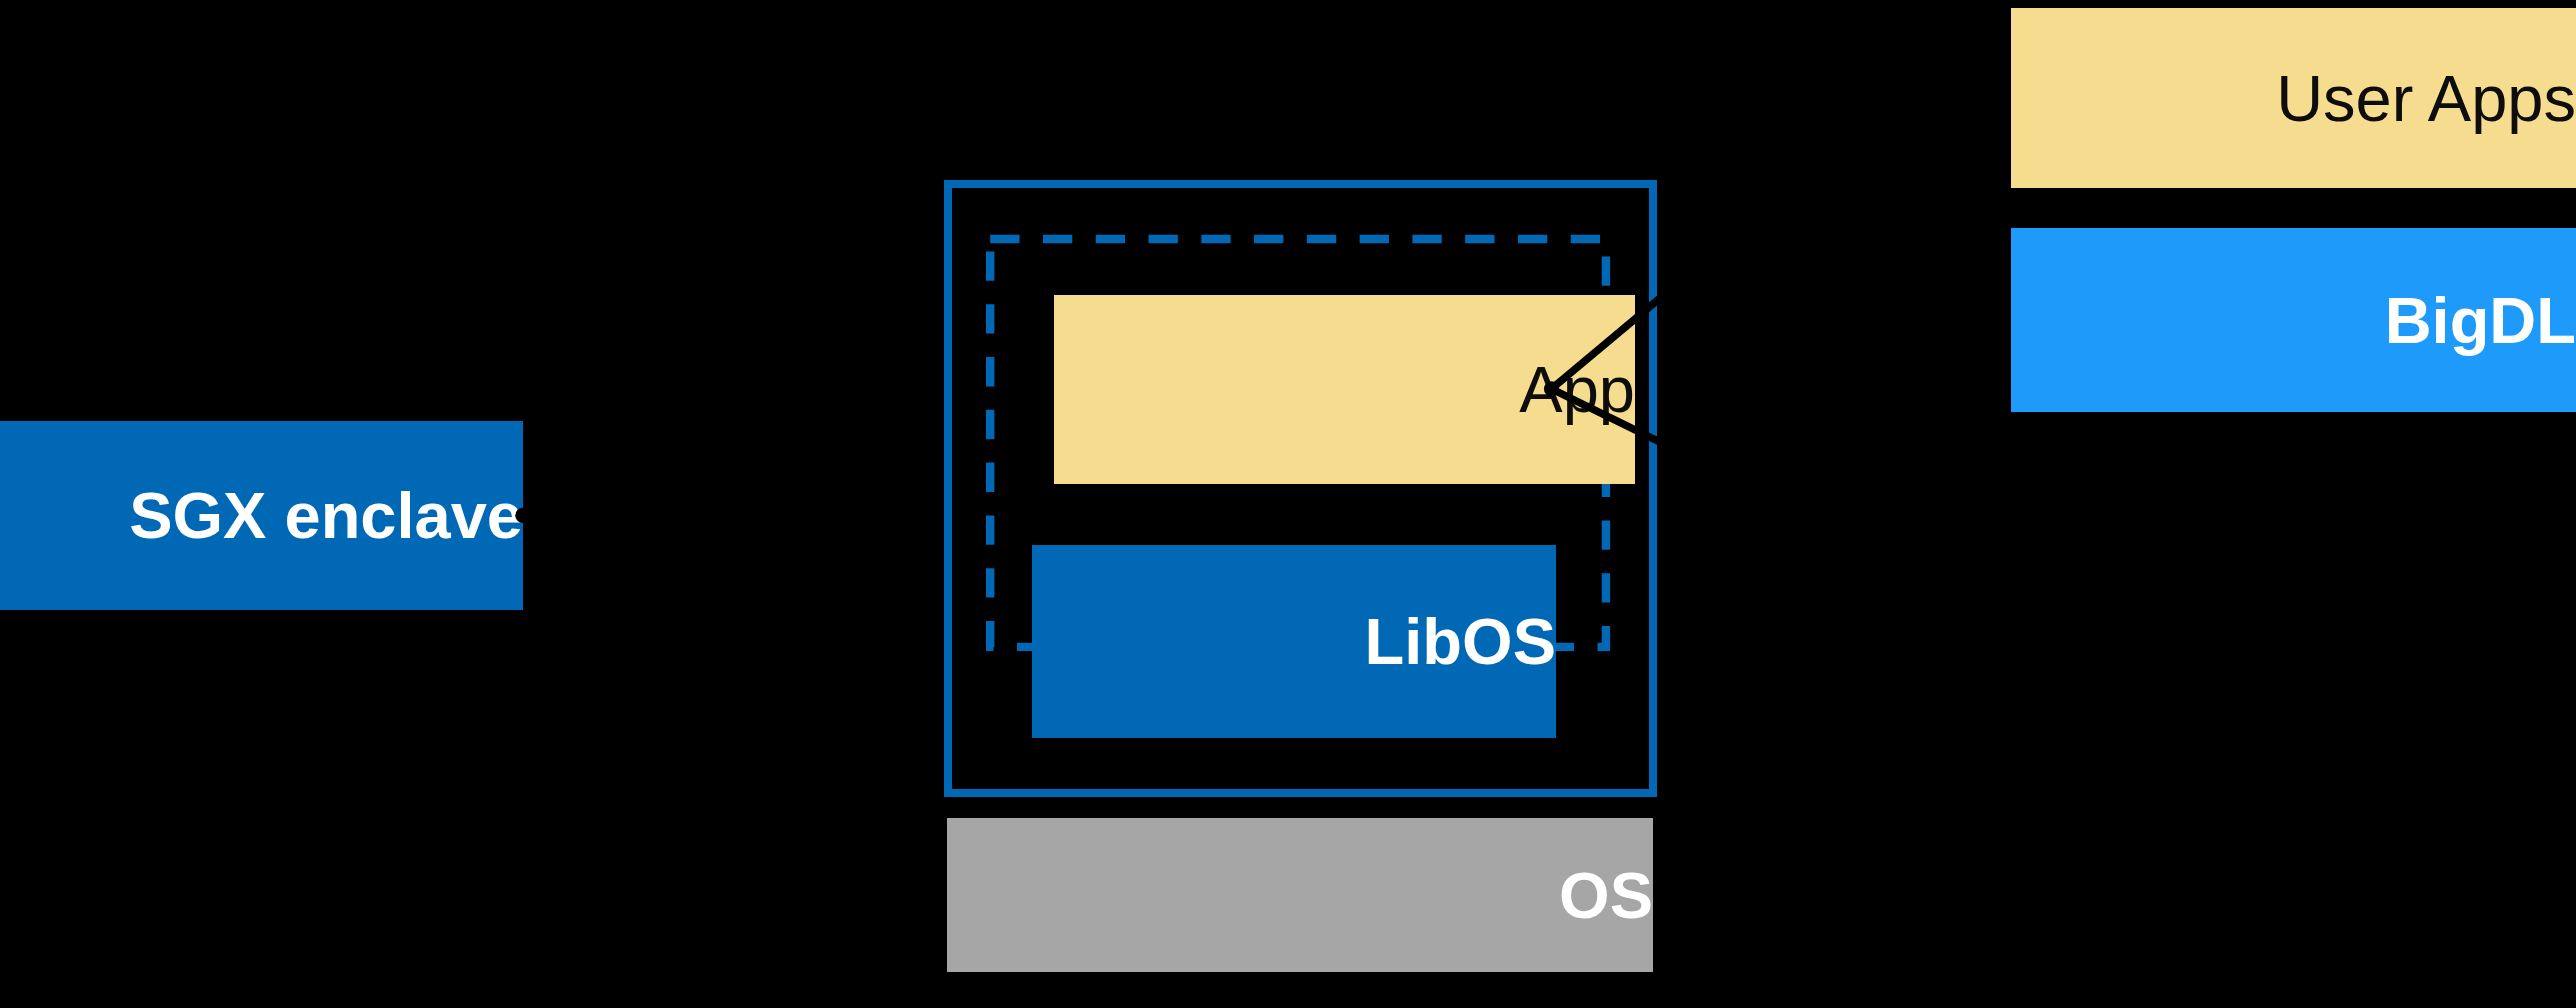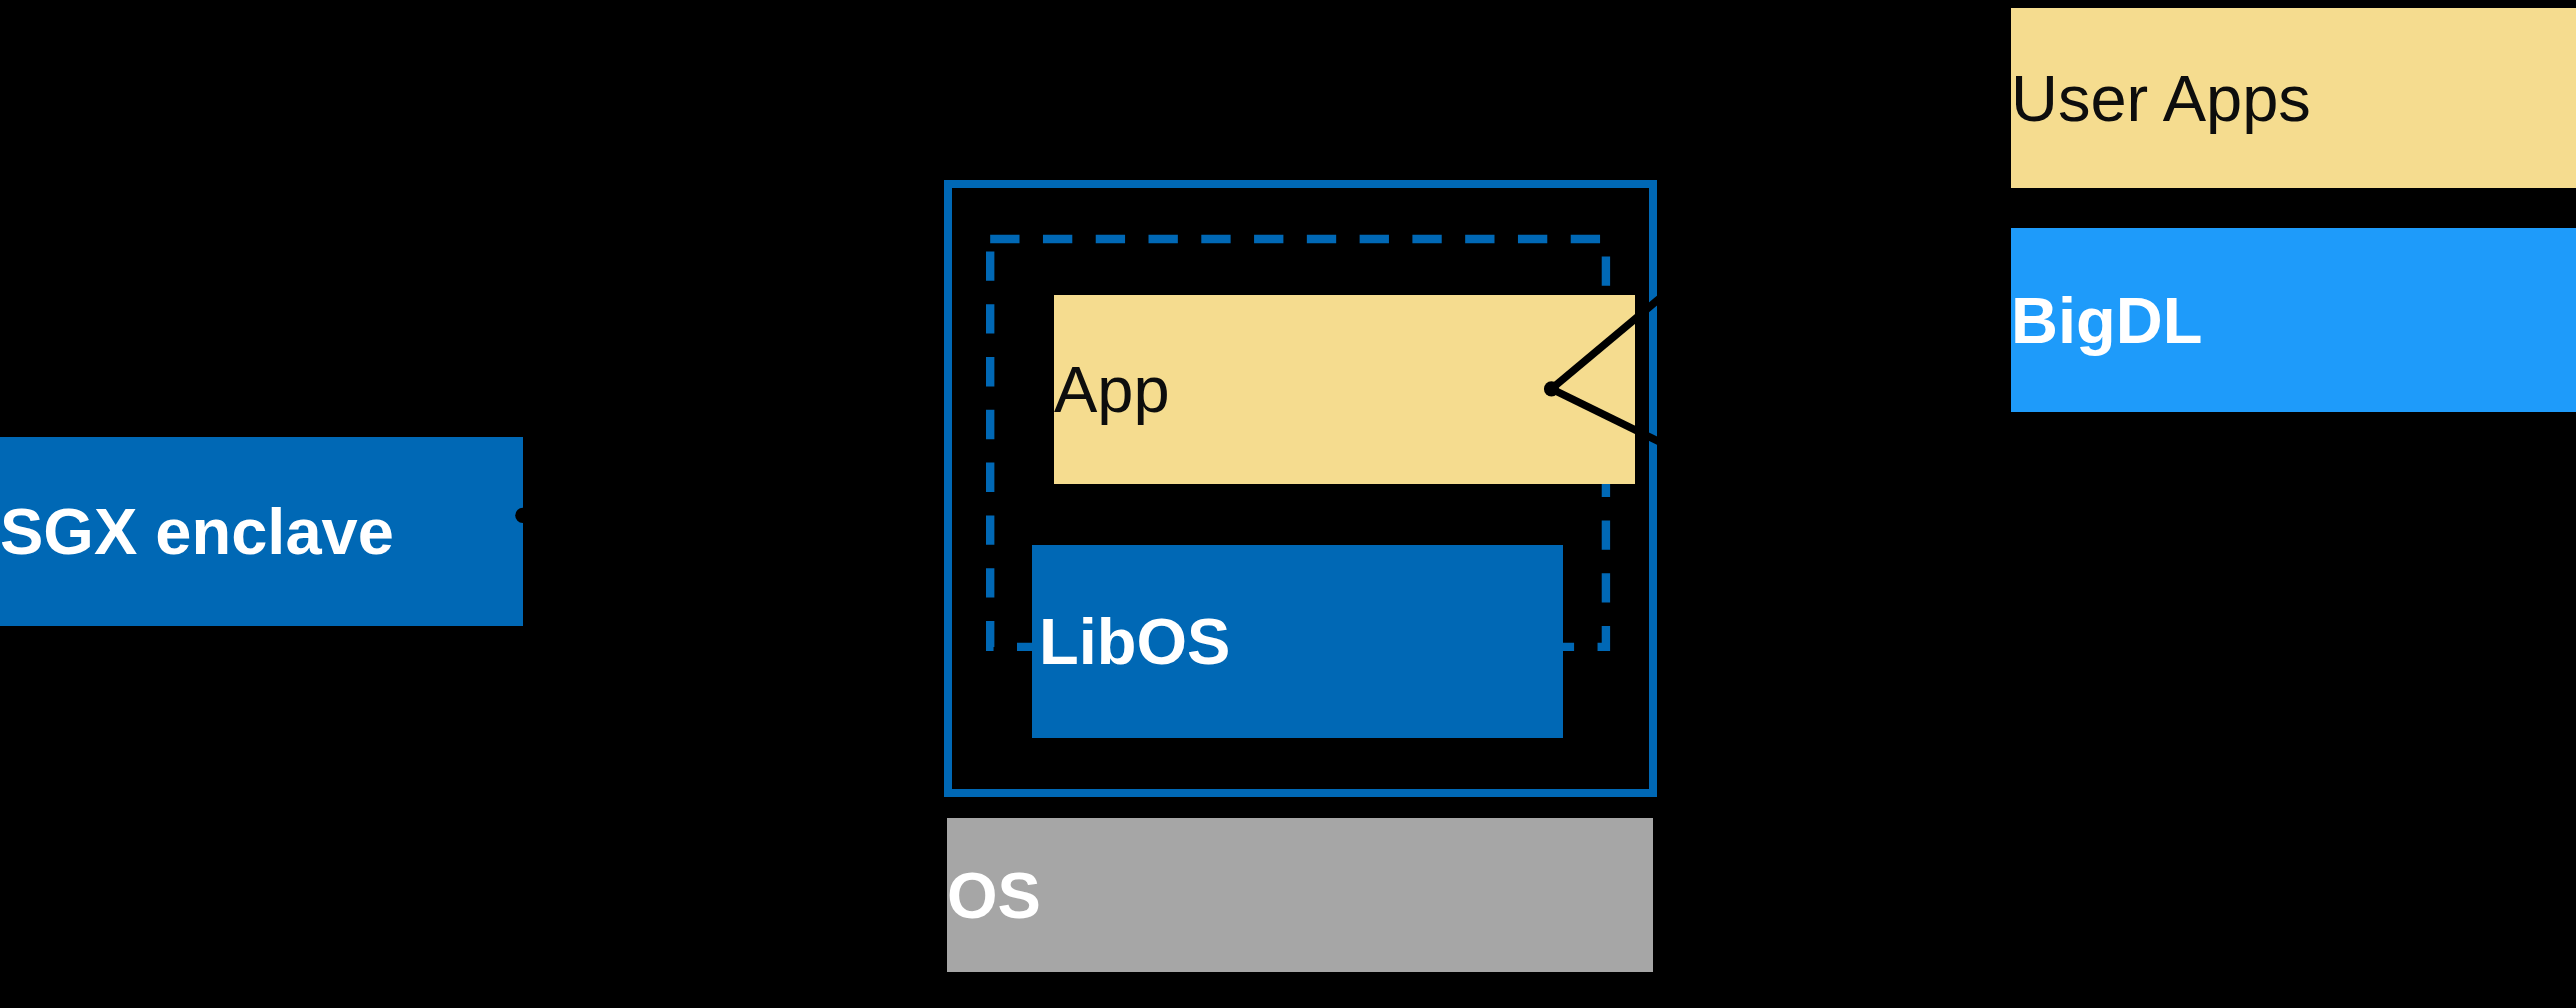--- a/index.html
+++ b/index.html
@@ -12,33 +12,32 @@
     width: 2576px;
     height: 1009px;
     background: var(--canvas-bg, #000);
     overflow: hidden;
     font-family: "Liberation Sans", "DejaVu Sans", sans-serif;
   }
   .box {
     position: absolute;
     display: flex;
     align-items: center;
-    justify-content: flex-start;
+    justify-content: flex-end;
     font-size: 65px;
     line-height: 1;
     white-space: nowrap;
   }
   .text-light { color: var(--label-on-dark, #fff); font-weight: bold; }
   .text-dark  { color: var(--label-on-light, #0d0d0d); }
 
   
   #sgx-box {
     left: 0; top: 421px; width: 523px; height: 189px;
     background: var(--intel-blue);
-    margin-top: 16px;
   }
 
   
   #enclave-border {
     position: absolute;
     left: 944px; top: 180px; width: 713px; height: 617px;
     border: 8.4px solid var(--intel-blue);
     box-sizing: border-box;
     background: transparent;
   }
@@ -55,21 +54,20 @@
   #app-box {
     left: 1030px; top: 295px; width: 581px; height: 189px;
     background: var(--app-yellow);
     z-index: 3;
     margin-left: 24px;
   }
   #libos-box {
     left: 1032px; top: 545px; width: 524px; height: 193px;
     background: var(--intel-blue);
     z-index: 3;
-    padding-left: 7px;
   }
   #os-box {
     left: 947px; top: 818px; width: 706px; height: 154px;
     background: var(--os-gray);
     font-weight: bold;
   }
 
   
   .stack-box { left: 2011px; width: 565px; }
   #user-apps-box { top: 8.4px;  height: 180px; background: var(--app-yellow); }

